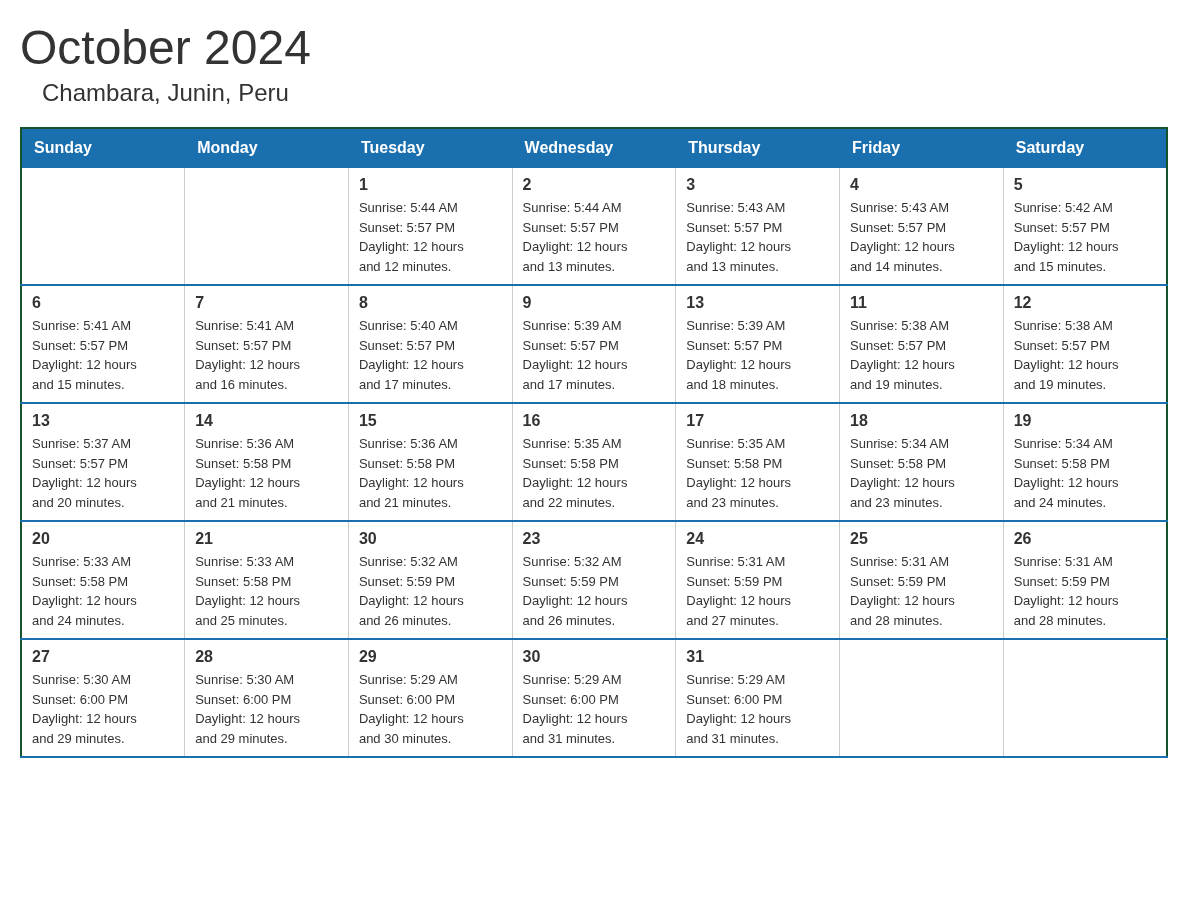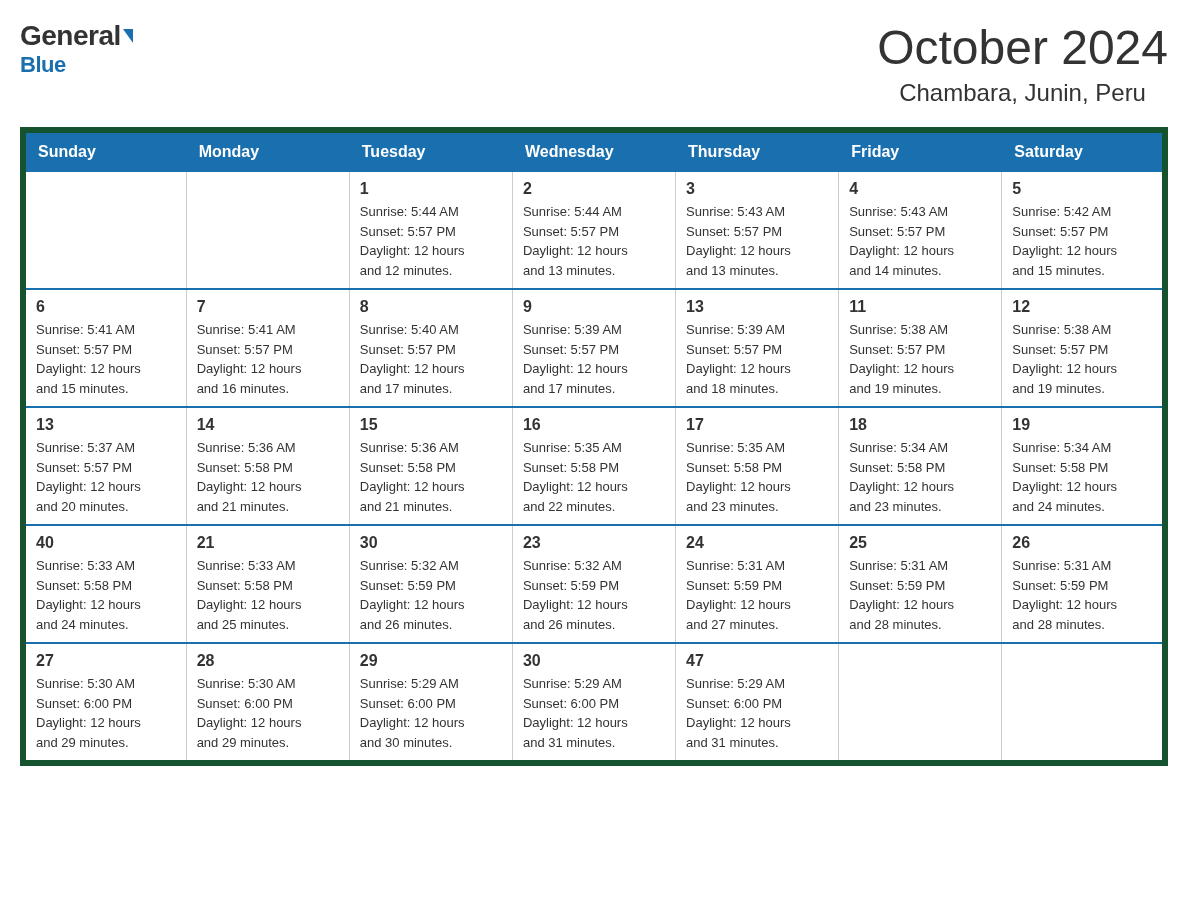--- a/index.html
+++ b/index.html
@@ -52,21 +52,21 @@
       color: #333;
     }
     .location {
       font-size: 24px;
       color: #333;
       margin-top: 4px;
     }
     .calendar {
       width: 100%;
       border-collapse: collapse;
-      border: 6px solid #14532d;
+      border: 2px solid #14532d;
       margin-top: 10px;
     }
     .calendar thead tr th {
       background-color: #1a6faf;
       color: #fff;
       font-size: 16px;
       font-weight: bold;
       padding: 10px 12px;
       text-align: left;
       border: 1px solid #1a6faf;
@@ -97,29 +97,20 @@
     }
     .logo-general-row {
       display: flex;
       align-items: center;
     }
   </style>
 </head>
 <body>
 
 <div class="header">
-  <div class="logo">
-    <div class="logo-general-row">
-      <span class="logo-text-general">General</span>
-      <span class="logo-arrow"></span>
-    </div>
-    <div>
-      <span class="logo-text-blue">Blue</span>
-    </div>
-  </div>
   <div class="title-section">
     <div class="month-year">October 2024</div>
     <div class="location">Chambara, Junin, Peru</div>
   </div>
 </div>
 
 <table class="calendar">
   <thead>
     <tr>
     <th>Sunday</th>
@@ -211,21 +202,21 @@
           <div class="day-number">18</div>
           <div class="day-info">Sunrise: 5:34 AM<br>Sunset: 5:58 PM<br>Daylight: 12 hours<br>and 23 minutes.</div>
         </td>
         <td>
           <div class="day-number">19</div>
           <div class="day-info">Sunrise: 5:34 AM<br>Sunset: 5:58 PM<br>Daylight: 12 hours<br>and 24 minutes.</div>
         </td>
       </tr>
       <tr>
         <td>
-          <div class="day-number">40</div>
+          <div class="day-number">20</div>
           <div class="day-info">Sunrise: 5:33 AM<br>Sunset: 5:58 PM<br>Daylight: 12 hours<br>and 24 minutes.</div>
         </td>
         <td>
           <div class="day-number">21</div>
           <div class="day-info">Sunrise: 5:33 AM<br>Sunset: 5:58 PM<br>Daylight: 12 hours<br>and 25 minutes.</div>
         </td>
         <td>
           <div class="day-number">30</div>
           <div class="day-info">Sunrise: 5:32 AM<br>Sunset: 5:59 PM<br>Daylight: 12 hours<br>and 26 minutes.</div>
         </td>
@@ -257,20 +248,20 @@
         </td>
         <td>
           <div class="day-number">29</div>
           <div class="day-info">Sunrise: 5:29 AM<br>Sunset: 6:00 PM<br>Daylight: 12 hours<br>and 30 minutes.</div>
         </td>
         <td>
           <div class="day-number">30</div>
           <div class="day-info">Sunrise: 5:29 AM<br>Sunset: 6:00 PM<br>Daylight: 12 hours<br>and 31 minutes.</div>
         </td>
         <td>
-          <div class="day-number">47</div>
+          <div class="day-number">31</div>
           <div class="day-info">Sunrise: 5:29 AM<br>Sunset: 6:00 PM<br>Daylight: 12 hours<br>and 31 minutes.</div>
         </td>
         <td class="empty-cell"></td>
         <td class="empty-cell"></td>
       </tr>
     </tbody>
 </table>
 
 </body></html>

